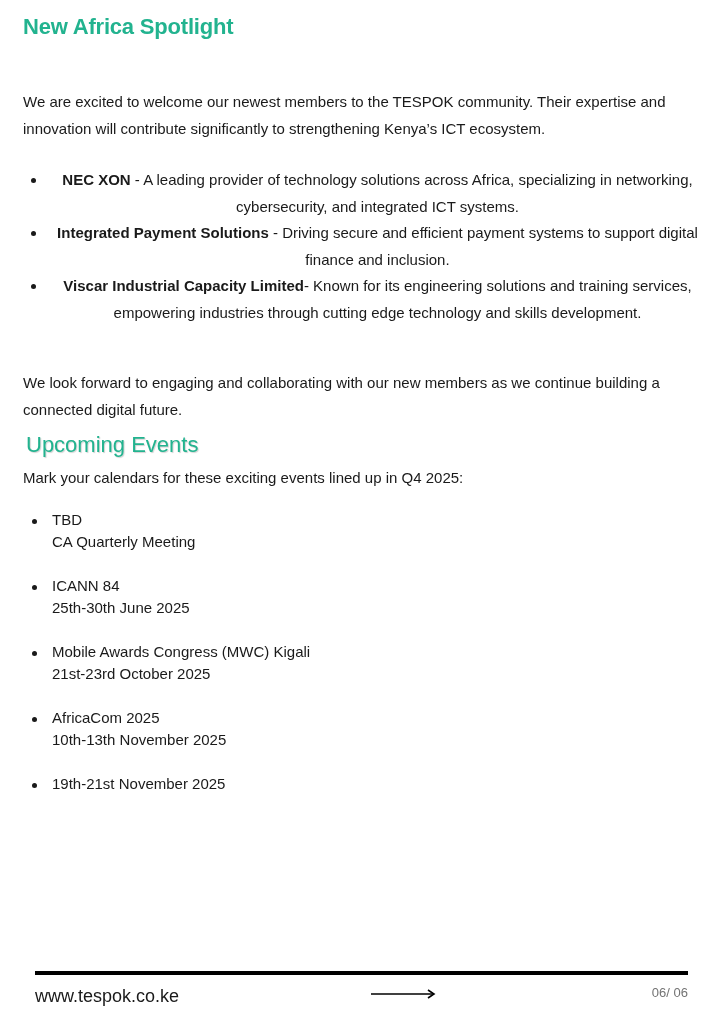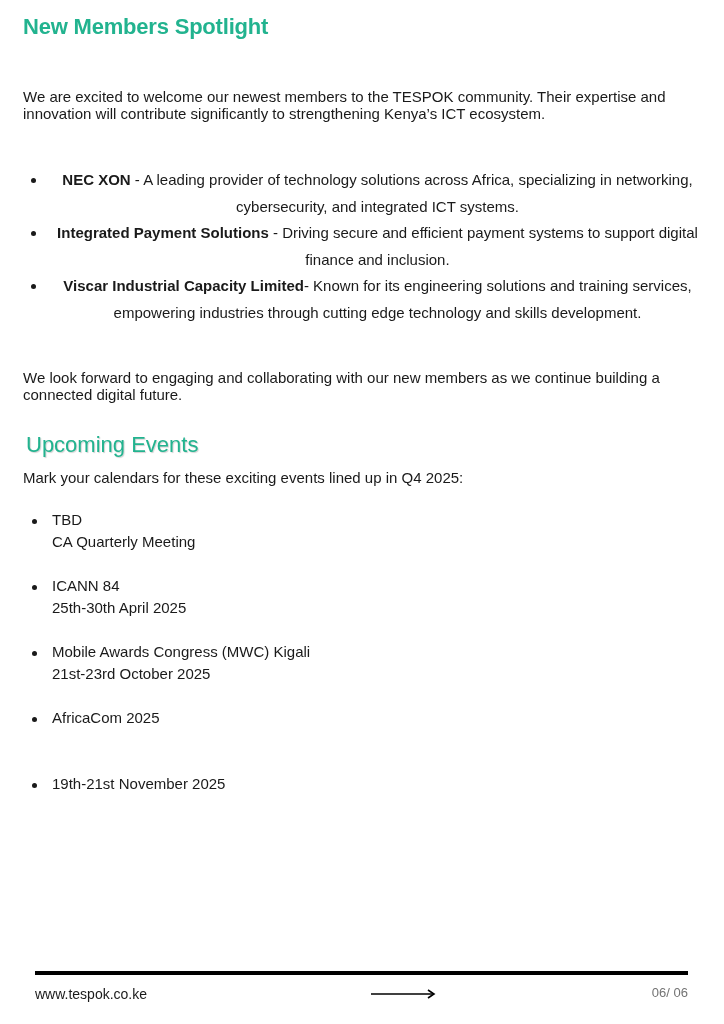--- a/index.html
+++ b/index.html
@@ -2,70 +2,71 @@
 <html><head>
 <meta charset="utf-8">
 <style>
   html, body { margin: 0; padding: 0; background: #ffffff; }
   body { width: 724px; height: 1024px; position: relative; overflow: hidden;
          font-family: "Liberation Sans", sans-serif; color: #1a1a1a; }
   .h1 { position: absolute; left: 23px; top: 14px; font-size: 22px; font-weight: bold;
         color: #22b38f; letter-spacing: -0.2px; margin: 0; }
   .h2 { position: absolute; left: 26px; top: 432px; font-size: 22px; font-weight: normal;
         color: #22b38f; margin: 0; text-shadow: 1px 1px 1px rgba(0,0,0,0.18); }
-  .para { position: absolute; left: 23px; width: 670px; font-size: 15px; line-height: 17px; margin: 0; }
+  .para { position: absolute; left: 23px; width: 670px; font-size: 15px; line-height: 27px; margin: 0; }
   .p1 { top: 88px; }
   .p2 { top: 369px; }
   .p3 { top: 466px; line-height: 24px; }
   ul.members { position: absolute; left: 23px; top: 167px; width: 680px; margin: 0; padding: 0; list-style: none; text-align: center; }
   ul.members li { position: relative; padding-left: 29px; font-size: 15px; line-height: 26.5px; }
   ul.members li::before { content: ""; position: absolute; left: 8px; top: 11px; width: 5px; height: 5px;
         border-radius: 50%; background: #1a1a1a; }
   ul.members b { font-weight: bold; }
   ul.events { position: absolute; left: 23px; top: 509px; margin: 0; padding: 0; list-style: none; }
   ul.events li { position: relative; padding-left: 29px; font-size: 15px; line-height: 22px; height: 66px; }
   ul.events li::before { content: ""; position: absolute; left: 9px; top: 10px; width: 5px; height: 5px;
         border-radius: 50%; background: #1a1a1a; }
   .footer-rule { position: absolute; left: 35px; top: 971px; width: 653px; height: 4px; background: #000; }
-  .footer-url { position: absolute; left: 35px; top: 986px; font-size: 14px; color: #1a1a1a; }
+  .footer-url { position: absolute; left: 35px; top: 986px; font-size: 18px; color: #1a1a1a; }
   .footer-arrow { position: absolute; left: 371px; top: 987px; width: 66px; height: 14px; }
   .footer-page { position: absolute; right: 36px; top: 985px; font-size: 13px; color: #737373; }
 </style>
 </head>
 <body>
 
-<h1 class="h1">New Members Spotlight</h1>
+<h1 class="h1">New Africa Spotlight</h1>
 <p class="para p1">We are excited to welcome our newest members to the TESPOK community. Their expertise and innovation will contribute significantly to strengthening Kenya’s ICT ecosystem.</p>
 
 <ul class="members">
   <li><b>NEC XON</b><span> -  A leading provider of technology solutions across Africa, specializing in networking, cybersecurity, and integrated ICT systems.</span></li>
   <li><b>Integrated Payment Solutions</b><span> - Driving secure and efficient payment systems to support digital finance and inclusion.</span></li>
   <li><b>Viscar Industrial Capacity Limited</b><span>- Known for its engineering solutions and training services, empowering industries through cutting edge technology and skills development.</span></li>
 </ul>
 
 <p class="para p2">We look forward to engaging and collaborating with our new members as we continue building a connected digital future.</p>
 
 <h2 class="h2">Upcoming Events</h2>
 <p class="para p3">Mark your calendars for these exciting events lined up in Q4 2025:</p>
 
 <ul class="events">
   <li>
       <div>TBD</div>
       <div>CA Quarterly Meeting</div>
     </li>
   <li>
       <div>ICANN 84</div>
-      <div>25th-30th April 2025</div>
+      <div>25th-30th June 2025</div>
     </li>
   <li>
       <div>Mobile Awards Congress (MWC) Kigali</div>
       <div>21st-23rd October 2025</div>
     </li>
   <li>
       <div>AfricaCom 2025</div>
+      <div>10th-13th November 2025</div>
     </li>
   <li>
       <div>19th-21st November 2025</div>
     </li>
 </ul>
 
 <div class="footer-rule"></div>
 <div class="footer-url">www.tespok.co.ke</div>
 <svg class="footer-arrow" viewBox="0 0 66 14">
   <line x1="0" y1="7" x2="62" y2="7" stroke="#000" stroke-width="1.6"></line>

